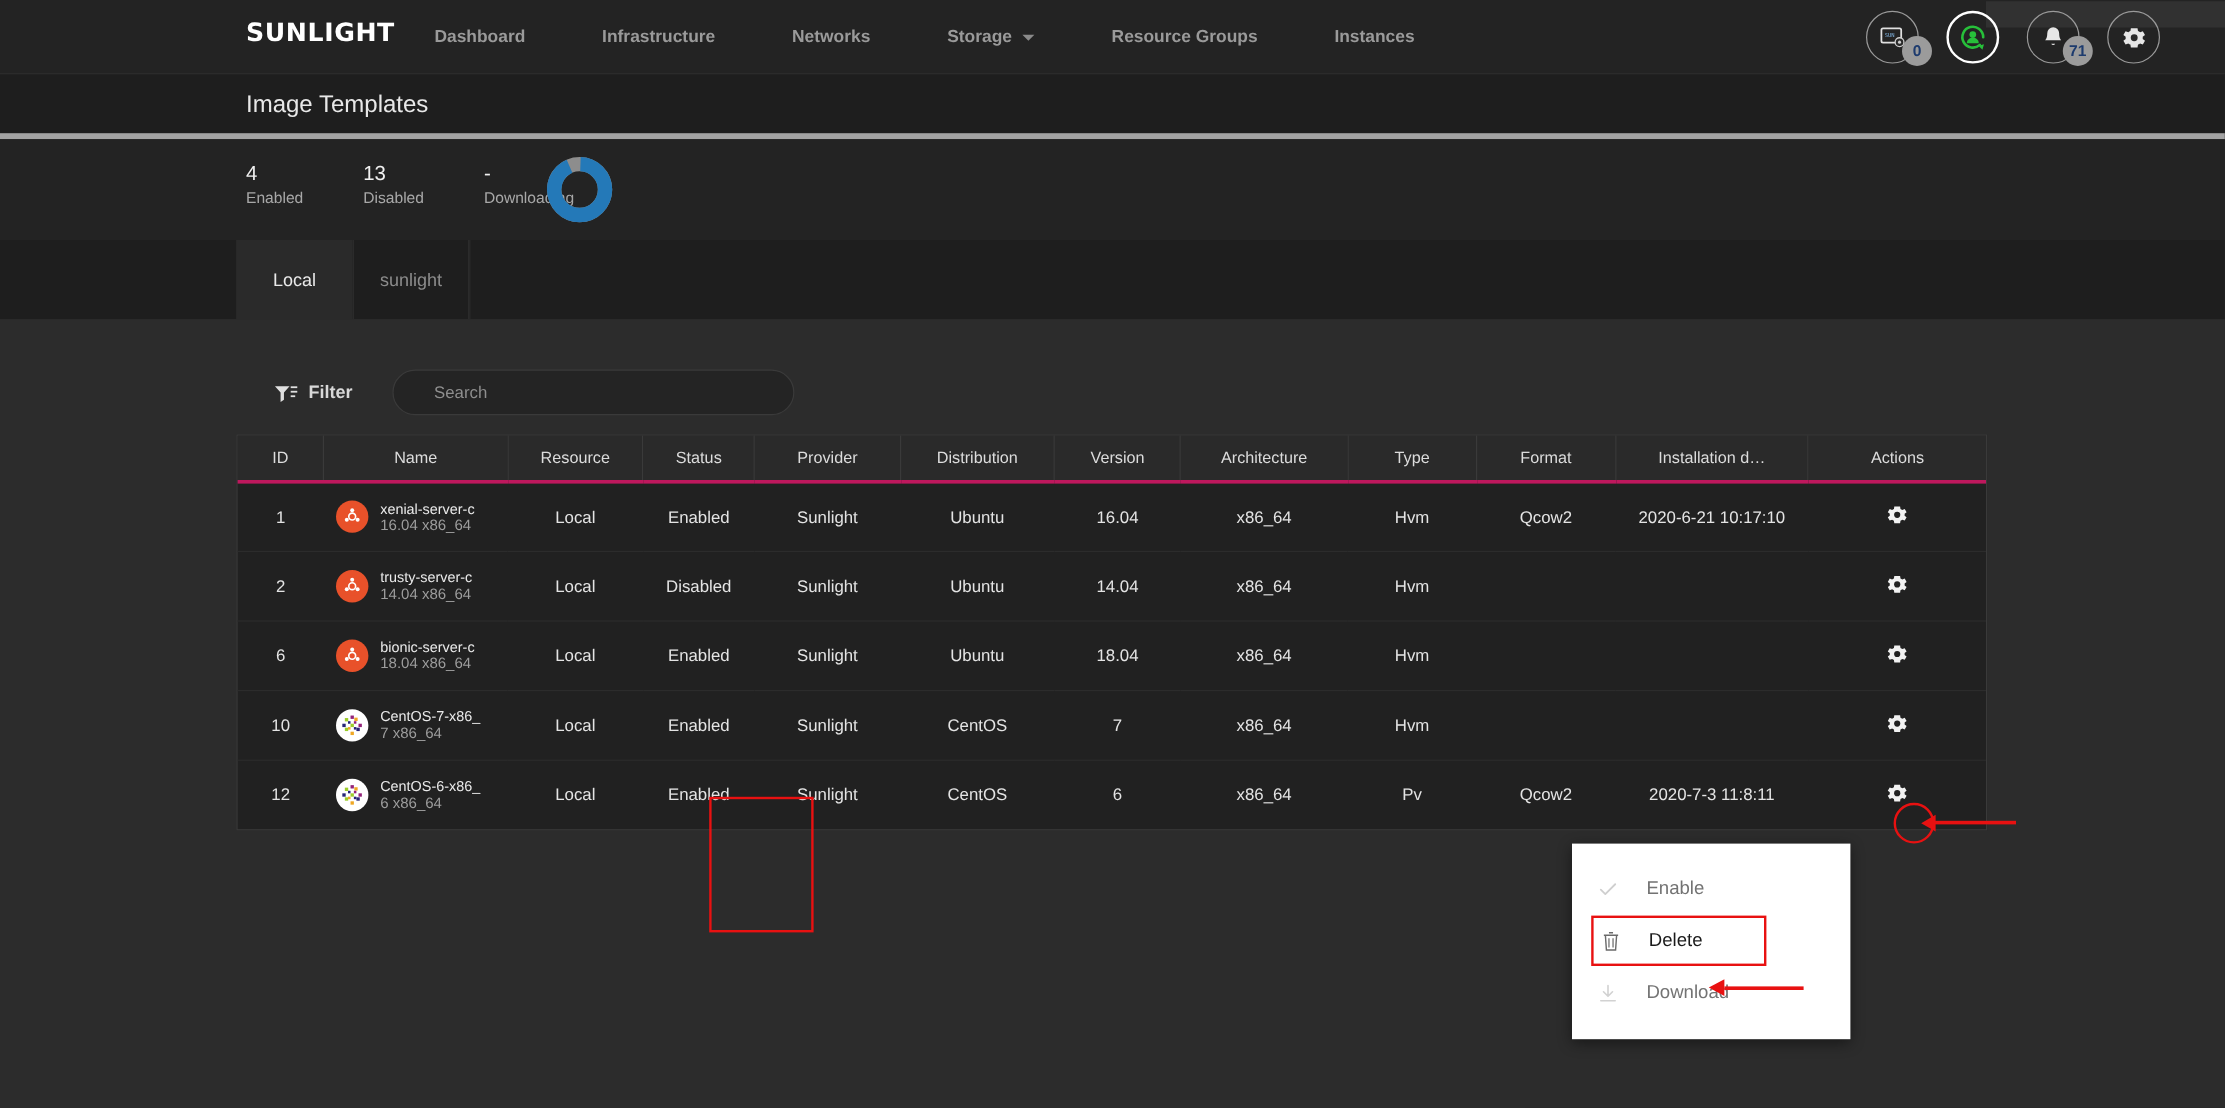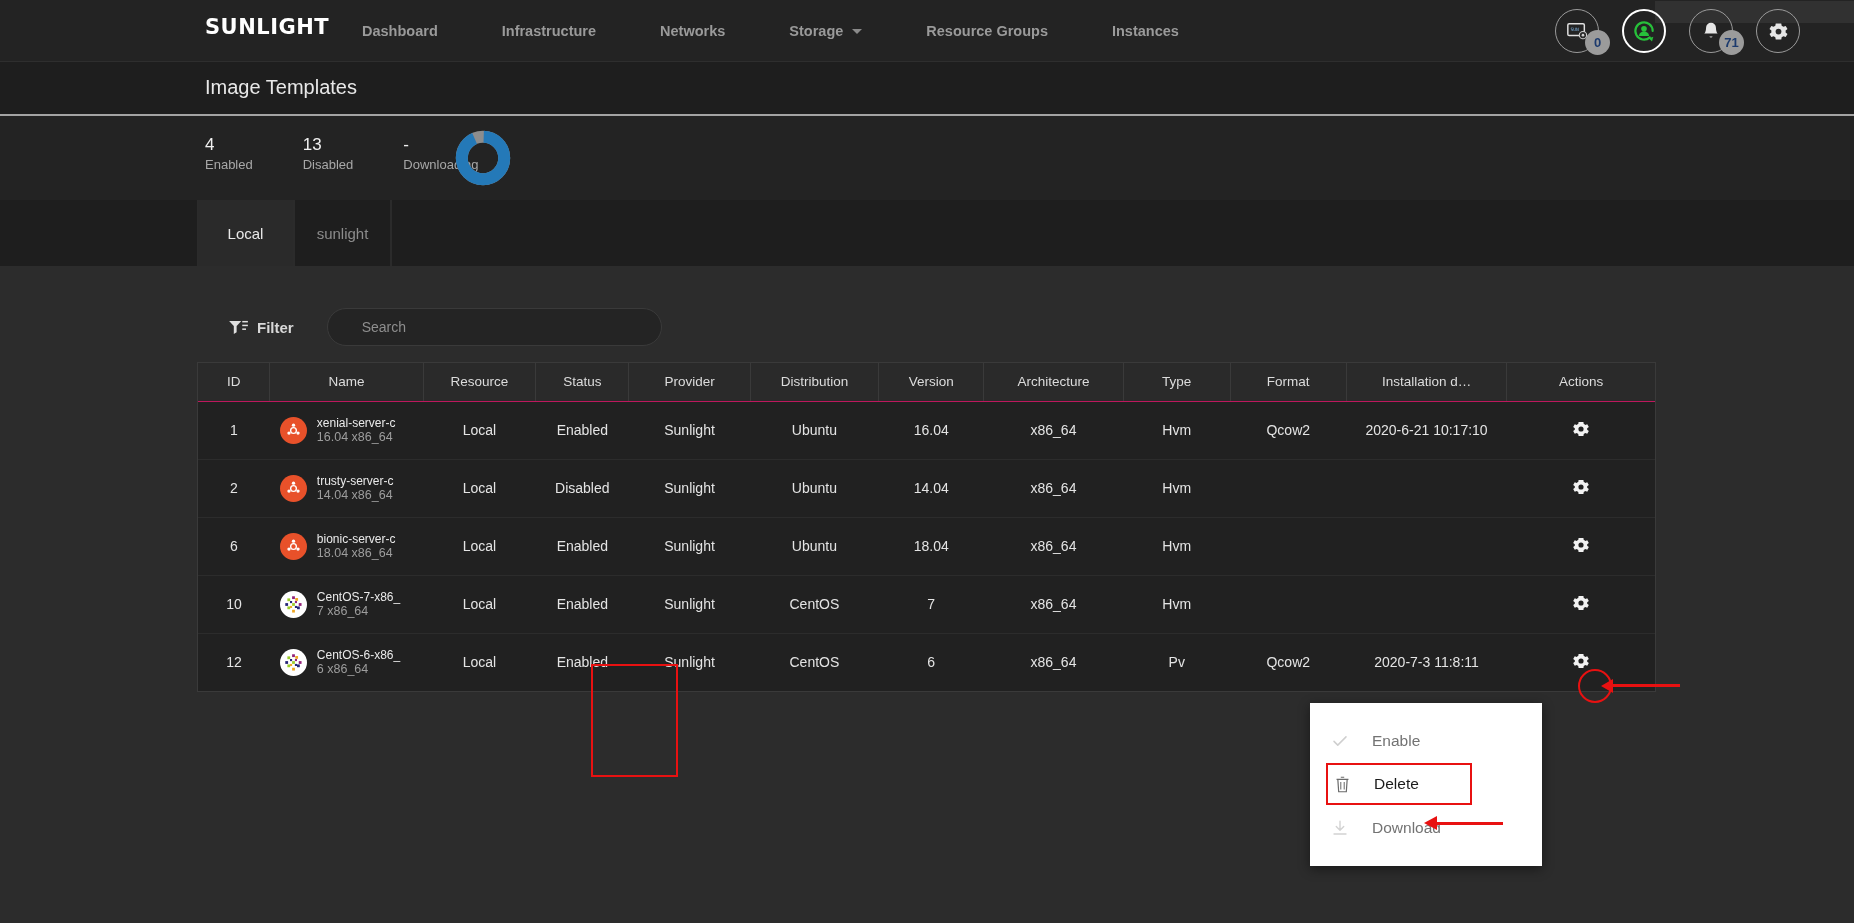--- a/index.html
+++ b/index.html
@@ -65,21 +65,21 @@
     background: #9b9b9b; color: #1d3b6e;
     font-size: 13px; font-weight: bold;
     display: flex; align-items: center; justify-content: center;
   }
 
   
   .titlebar {
     position: absolute; top: 62px; left: 0;
     width: 1854px; height: 54px;
     background: #1e1e1e;
-    border-bottom: 2px solid #a3a3a3;
+    border-bottom: 5px solid #a3a3a3;
   }
   .pagetitle {
     position: absolute; left: 205px; top: 14px;
     color: #e8e8e8; font-size: 20px; font-weight: normal;
   }
 
   
   .statsbar {
     position: absolute; top: 116px; left: 0;
     width: 1854px; height: 84px;
@@ -118,21 +118,21 @@
   .content {
     position: absolute; top: 266px; left: 0;
     width: 1854px; height: 657px;
     background: #2c2c2c;
   }
   .filterrow {
     position: absolute; left: 229px; top: 42px;
     display: flex; align-items: center;
   }
   .filterbtn {
-    display: flex; align-items: center; gap: 9px;
+    display: flex; align-items: flex-end; gap: 9px;
     color: #d8d8d8; font-size: 15px; font-weight: bold;
     cursor: pointer; margin-right: 33px;
   }
   .searchbox {
     width: 335px; height: 38px; border-radius: 19px;
     background: #242424; border: 1px solid #3a3a3a;
     color: #7dd3fc; font-size: 14px;
     padding: 0 20px 0 34px; outline: none;
     font-family: "Liberation Sans", sans-serif;
   }
@@ -143,21 +143,21 @@
     position: absolute; left: 197px; top: 96px;
     width: 1459px; background: #212121;
     border: 1px solid #3a3a3a;
   }
   table { width: 100%; border-collapse: collapse; table-layout: fixed; }
   thead th {
     background: #2a2a2a;
     color: #dcdcdc; font-size: 13.5px; font-weight: normal;
     height: 38px; text-align: center;
     border-right: 1px solid #3a3a3a;
-    border-bottom: 1px solid #be185d;
+    border-bottom: 3px solid #be185d;
     overflow: hidden; white-space: nowrap; text-overflow: ellipsis;
   }
   thead th:last-child { border-right: none; }
   tbody td {
     color: #e4e4e4; font-size: 14px; text-align: center;
     height: 58px; vertical-align: middle;
     border-bottom: 1px solid #2c2c2c;
     overflow: hidden;
   }
   tbody tr:last-child td { border-bottom: none; }

